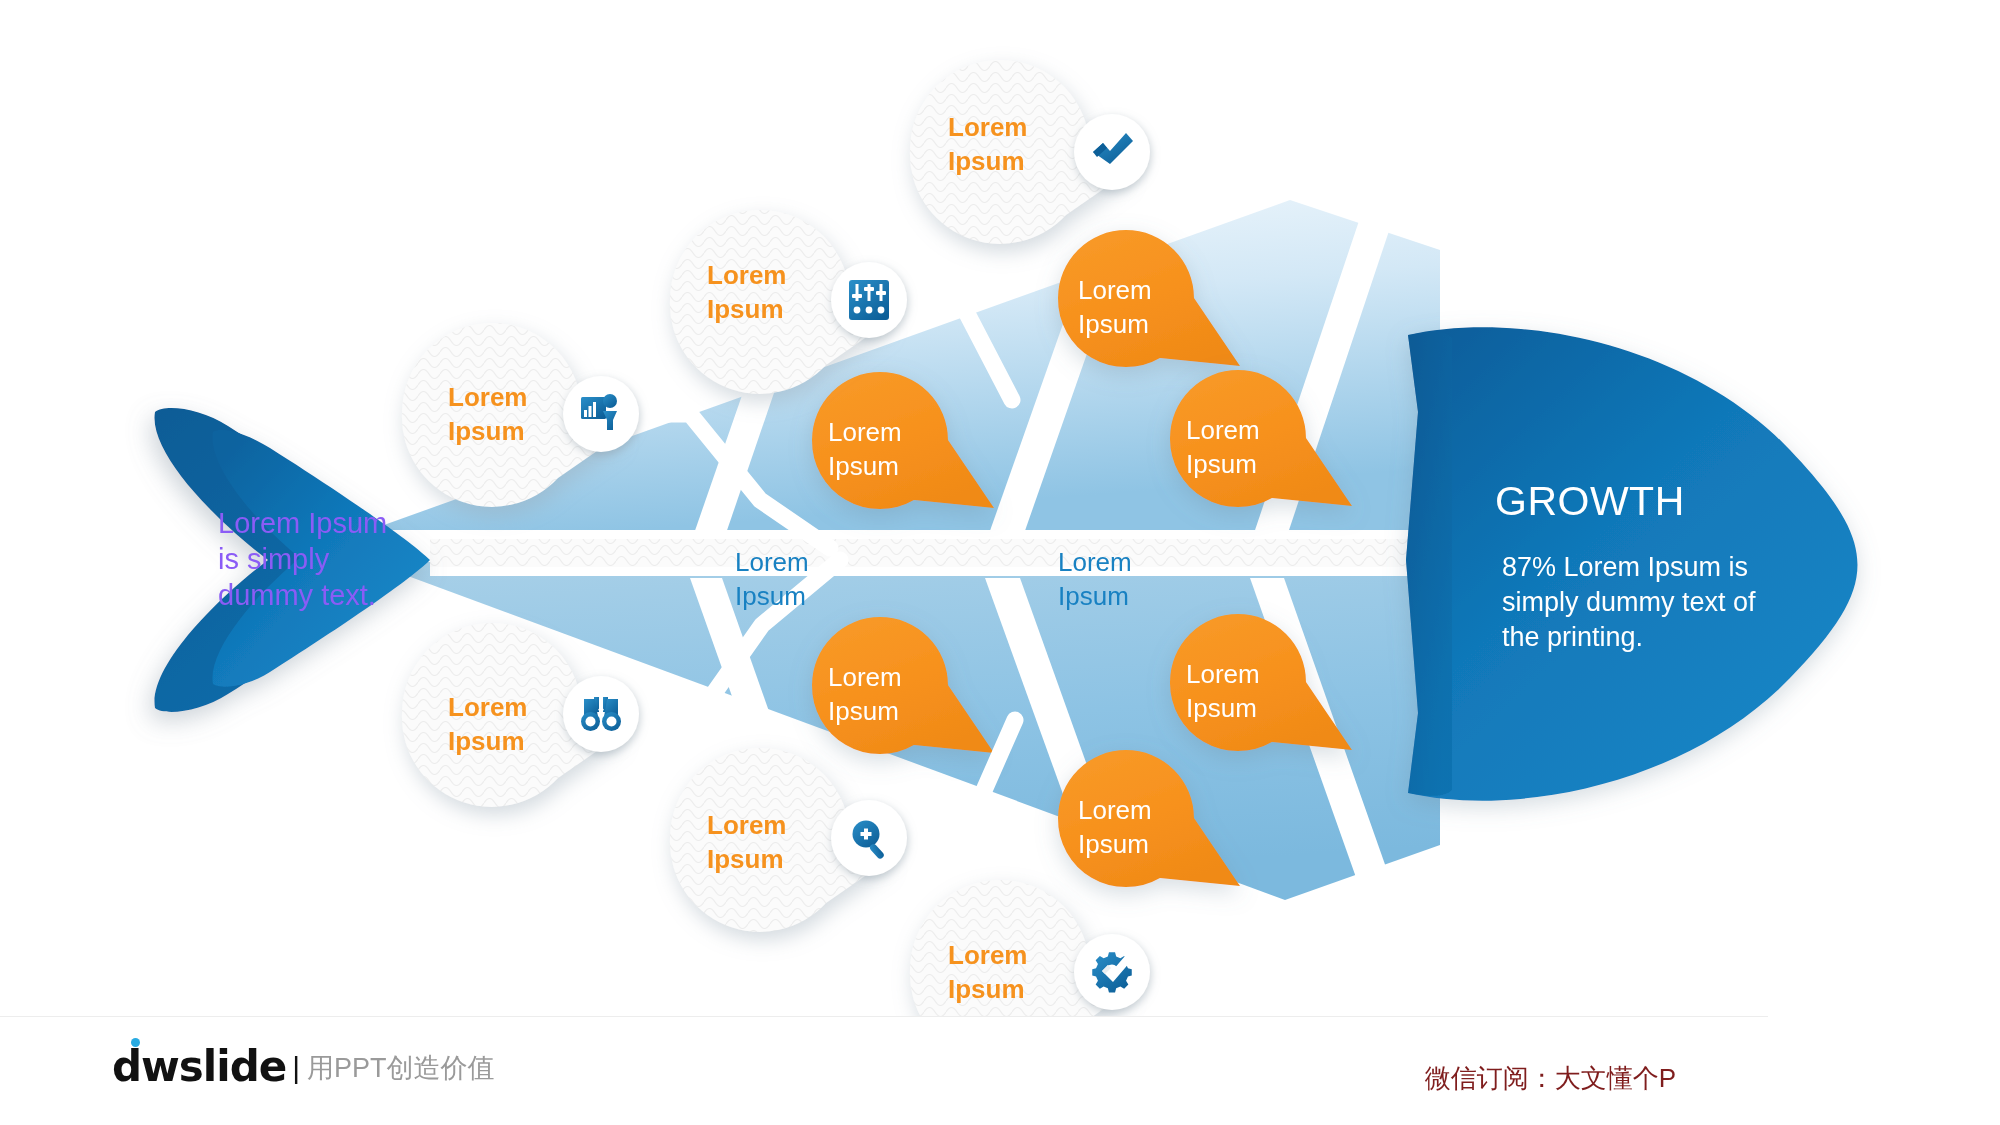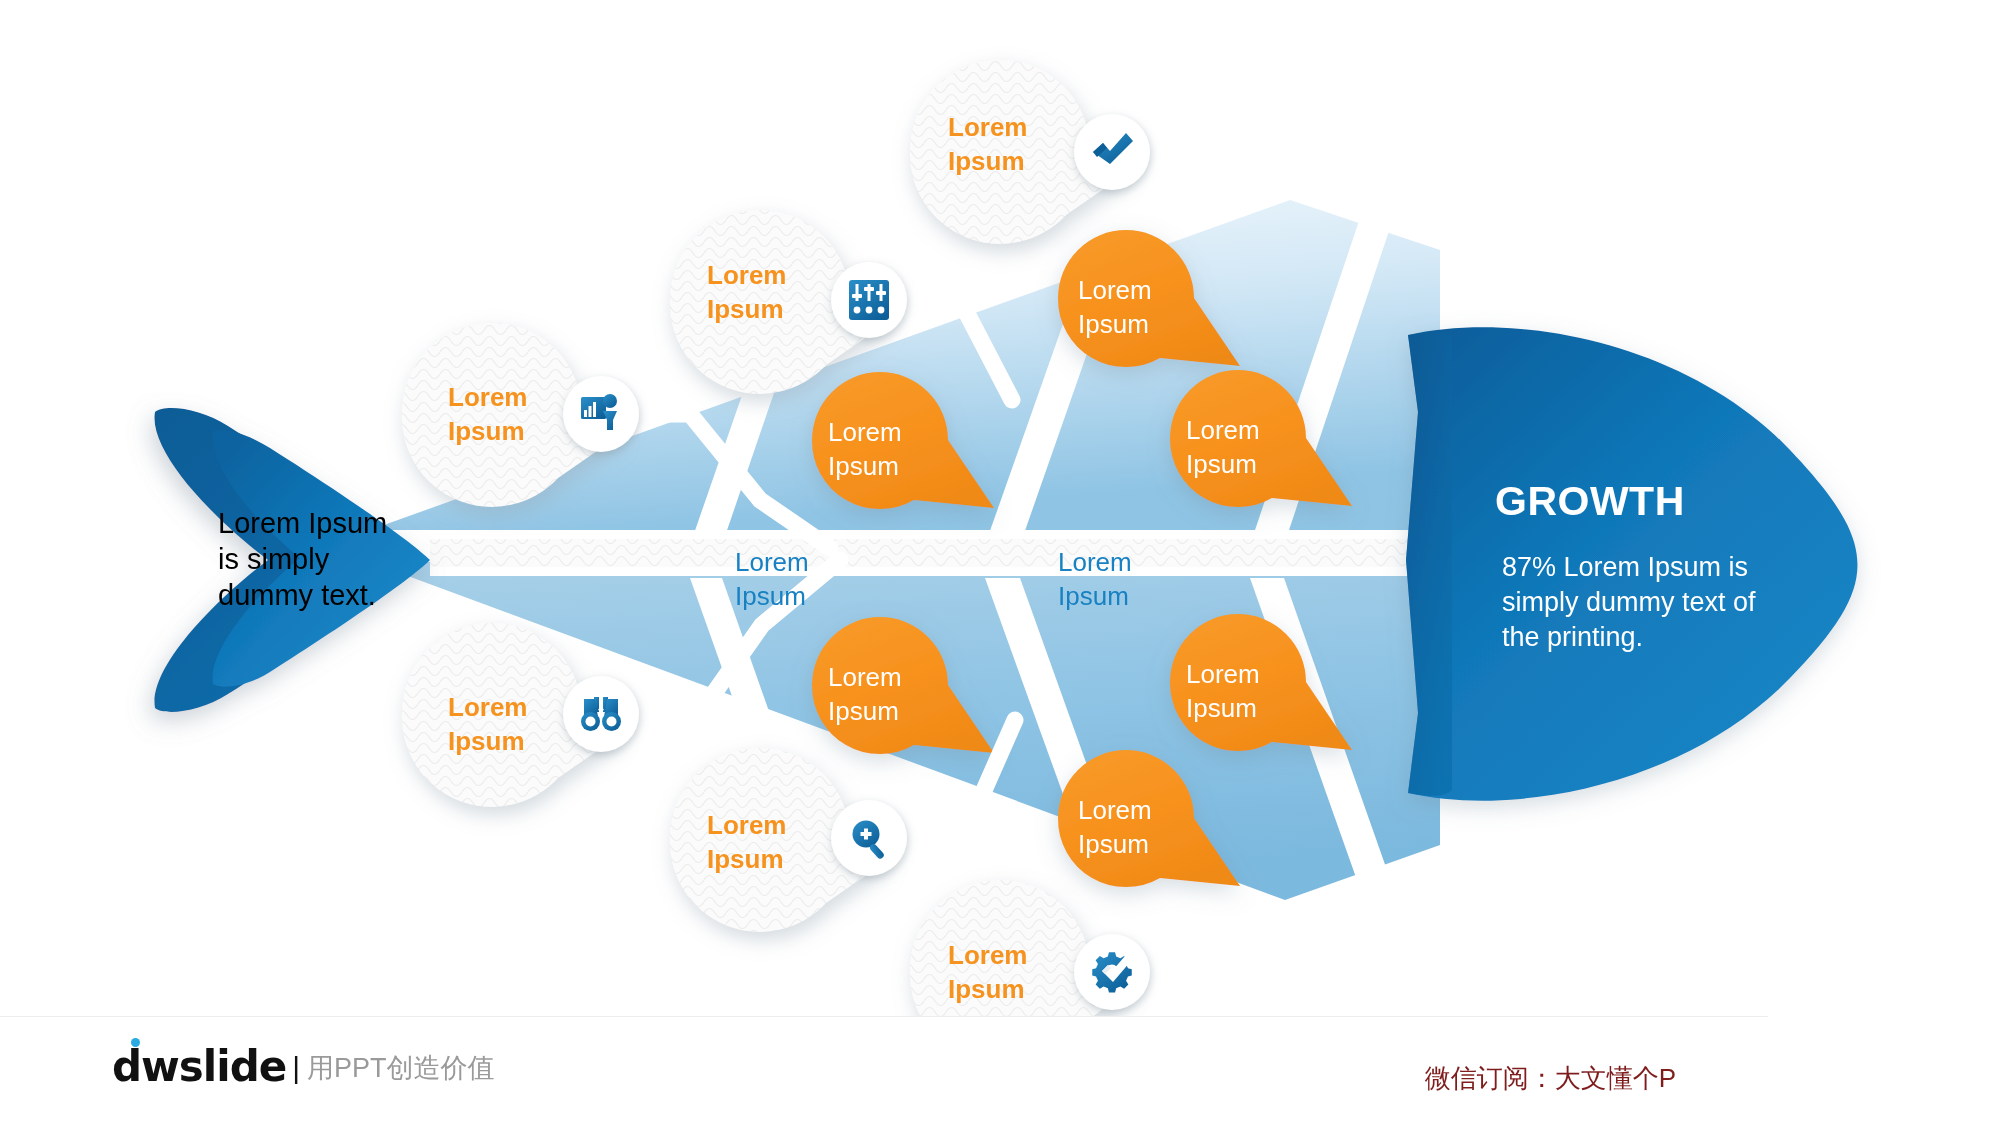--- a/index.html
+++ b/index.html
@@ -9,26 +9,26 @@
     -webkit-font-smoothing:antialiased;
   }
   #stage{position:absolute;left:0;top:0;width:2000px;height:1125px;}
   #stage svg.layer{position:absolute;left:0;top:0;width:2000px;height:1125px;}
 
   
   .txt{position:absolute;pointer-events:none;}
 
   .tail-text{
     left:218px;top:505px;width:190px;
-    font-size:29px;line-height:36px;color:#000000;
+    font-size:29px;line-height:36px;color:#8b5cf6;
   }
 
   .head-title{
     left:1495px;top:478px;
-    font-size:41px;font-weight:bold;letter-spacing:.5px;color:#ffffff;
+    font-size:41px;font-weight:normal;letter-spacing:.5px;color:#ffffff;
   }
   .head-body{
     left:1494px;top:550px;width:290px;
     font-size:27px;line-height:35px;color:#ffffff;margin-left:8px;
   }
 
   .spine-label{
     position:absolute;width:130px;
     font-size:26px;line-height:34px;color:#1881c2;
   }

